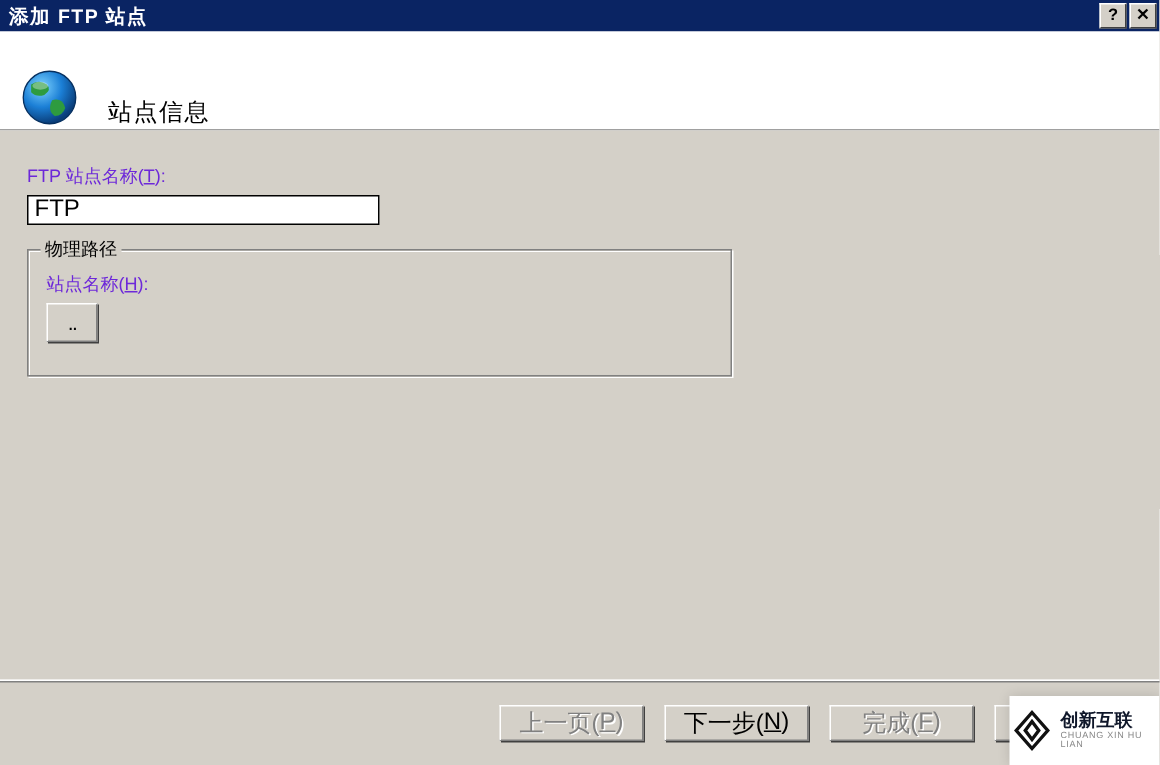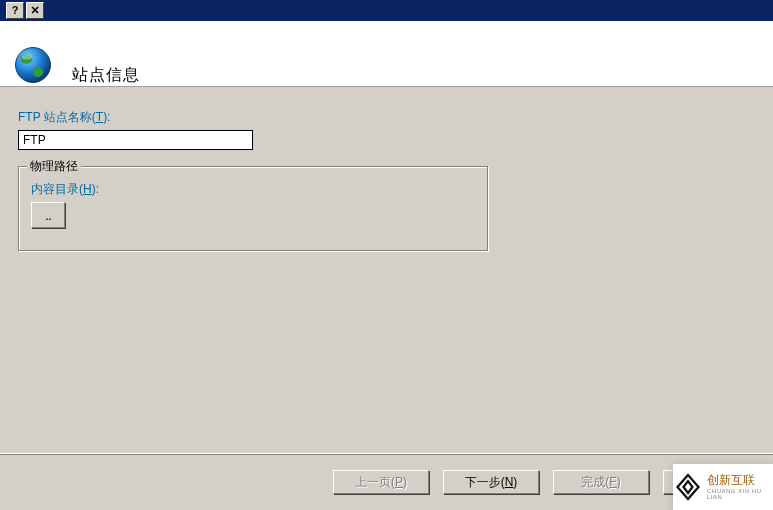--- a/index.html
+++ b/index.html
@@ -70,30 +70,30 @@
 
   .content-area {
     background: #d4d0c8;
     height: 366px; 
     padding: 22px 18px 10px 18px;
   }
 
   .field-label {
     display: block;
     margin-bottom: 4px;
-    color: #0369a1;
+    color: #6d28d9;
   }
   .hotkey { text-decoration: underline; }
 
   .text-input {
     height: 20px;
     border: 1px solid #000;
     background: #fff;
     font-family: Tahoma, sans-serif;
-    font-size: 12px;
+    font-size: 16px;
     padding: 1px 4px;
     outline: none;
   }
   .site-name-input { width: 235px; }
   .path-input { width: 370px; }
 
   .group-box {
     margin-top: 16px;
     width: 470px;
     border: 1px solid #808080;
@@ -144,21 +144,21 @@
   }
   .wizard-btn {
     width: 96px;
     height: 24px;
     background: #d4d0c8;
     border: 1px solid #808080;
     border-top-color: #fff;
     border-left-color: #fff;
     box-shadow: 1px 1px 0 #404040;
     font-family: "Microsoft YaHei", Tahoma, sans-serif;
-    font-size: 12px;
+    font-size: 16px;
     display: flex;
     align-items: center;
     justify-content: center;
     color: #000;
     cursor: default;
   }
   .wizard-btn.disabled { color: #808080; text-shadow: 1px 1px 0 #fff; }
   .wizard-btn.cancel { width: 96px; }
 
   .watermark {
@@ -170,34 +170,35 @@
     background: #fff;
     display: flex;
     align-items: center;
     justify-content: center;
     gap: 4px;
     box-shadow: 0 0 8px rgba(0,0,0,0.15);
   }
   .watermark svg { flex-shrink: 0; }
   .watermark-text {
     font-size: 12px;
-    font-weight: normal;
-    color: #a16207;
+    font-weight: bold;
+    color: #0f172a;
     line-height: 1.1;
   }
   .watermark-sub {
     font-size: 6px;
     color: #888;
     letter-spacing: 0.5px;
   }
 </style>
 </head>
 <body>
 
 <div class="titlebar">
+  <span class="title-text">添加 FTP 站点</span>
   <div class="titlebar-buttons">
     <div class="titlebar-btn">
       <span>?</span>
     </div>
     <div class="titlebar-btn">
       <span>✕</span>
     </div>
   </div>
 </div>
 
@@ -224,21 +225,21 @@
 
   <label class="field-label">
     <span>FTP 站点名称(</span><span class="hotkey">T</span><span>):</span>
   </label>
   <input type="text" class="text-input site-name-input" value="FTP" style="">
 
   <div class="group-box">
     <span class="group-title">物理路径</span>
 
     <label class="field-label">
-      <span>内容目录(</span><span class="hotkey">H</span><span>):</span>
+      <span>站点名称(</span><span class="hotkey">H</span><span>):</span>
     </label>
     <div class="path-row">
       <div class="browse-btn">
         <span>..</span>
       </div>
     </div>
   </div>
 
 </div>
 

